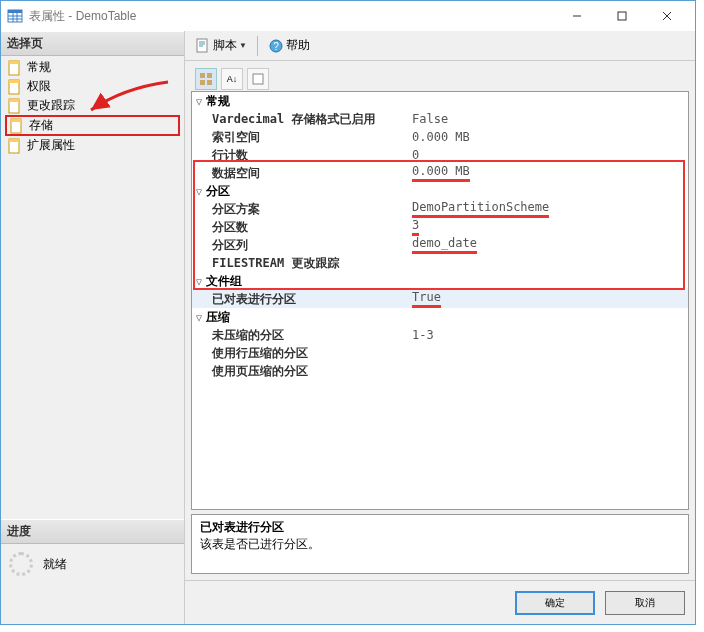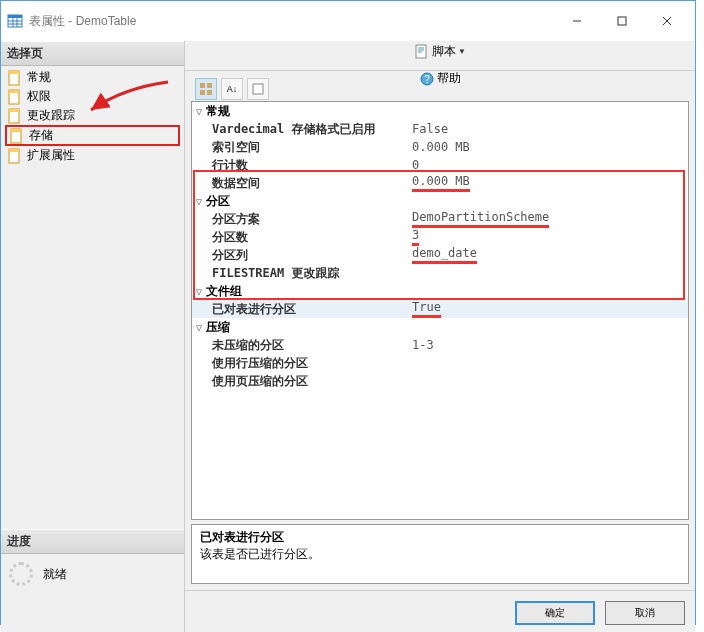--- a/index.html
+++ b/index.html
@@ -1,37 +1,37 @@
 <!DOCTYPE html>
 <html><head>
 <meta charset="utf-8">
 <style>
 * { box-sizing: border-box; margin: 0; padding: 0; }
 body { font-family: "Microsoft YaHei", sans-serif; font-size: 12px; background: #fff; width: 704px; height: 632px; overflow: hidden; position: relative; }
 .window { width: 696px; height: 625px; border: 1px solid #5a9fd4; position: relative; background: #f0f0f0; }
-.titlebar { height: 40px; background: #fff; display: flex; align-items: center; padding: 0 6px; }
+.titlebar { height: 30px; background: #fff; display: flex; align-items: center; padding: 0 6px; }
 .titlebar .ticon { width: 16px; height: 16px; margin-right: 6px; }
 .titlebar .ttext { flex: 1; color: #777; font-size: 12px; }
 .tbtn { width: 45px; height: 28px; display: flex; align-items: center; justify-content: center; color: #555; }
 .tbtn svg { width: 10px; height: 10px; }
 .body { display: flex; height: 593px; }
 .left { width: 184px; background: #f0f0f0; display: flex; flex-direction: column; border-right: 1px solid #ccc; }
 .panel-hd { background: linear-gradient(#e8e8e8,#d8d8d8); border-top: 1px solid #fff; border-bottom: 1px solid #bbb; padding: 3px 6px; font-weight: bold; color: #333; }
 .left .list { padding: 2px 4px; }
 .navrow { display: flex; align-items: center; padding: 1px 2px; gap: 4px; }
 .navrow .nicon { width: 16px; height: 16px; }
 .navrow span.lbl { color: #000; }
 .navsel { border: 2px solid #d22; padding: 0 2px; }
 .spacer { flex: 1; }
 .conn { padding: 6px; font-family: "SimSun", monospace; font-size: 12px; line-height: 1.5; color: #000; }
 .conn .link { color: #0a3fcf; text-decoration: underline; display: inline-flex; align-items: center; gap: 4px; }
 .prog { padding: 8px; display: flex; align-items: center; gap: 10px; }
 .prog .spin { width: 24px; height: 24px; border: 3px dotted #ccc; border-radius: 50%; }
 .right { flex: 1; background: #f0f0f0; display: flex; flex-direction: column; }
-.toolbar { height: 30px; border-bottom: 1px solid #ccc; display: flex; align-items: center; padding: 0 6px; gap: 3px; flex-direction: column; }
+.toolbar { height: 30px; border-bottom: 1px solid #ccc; display: flex; align-items: center; padding: 0 6px; gap: 3px; }
 .tbitem { display: flex; align-items: center; gap: 2px; padding: 2px 4px; }
 .tbitem .ticon2 { width: 16px; height: 16px; }
 .tbitem .dd { font-size: 8px; color: #333; }
 .tbsep { width: 1px; height: 20px; background: #bbb; margin: 0 3px; }
 .gridwrap { flex: 1; padding: 6px; display: flex; flex-direction: column; }
 .gridtb { height: 24px; display: flex; align-items: center; gap: 4px; padding-left: 4px; }
 .gbtn { width: 22px; height: 22px; border: 1px solid #ccc; background: #f8f8f8; display: flex; align-items: center; justify-content: center; font-size: 10px; }
 .gbtn.sel { background: #d8e6f5; border-color: #9cc; }
 .grid { flex: 1; border: 1px solid #999; background: #fff; font-family: "SimSun", monospace; font-size: 12px; overflow: hidden; position: relative; }
 .grow { display: flex; height: 18px; align-items: center; }

